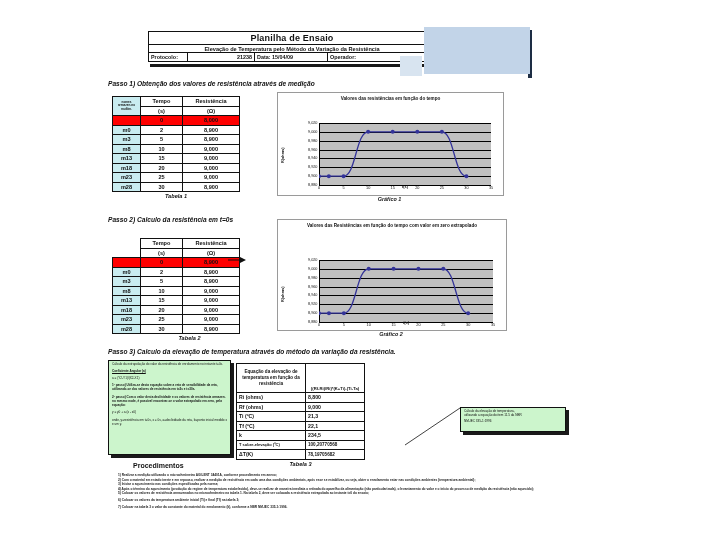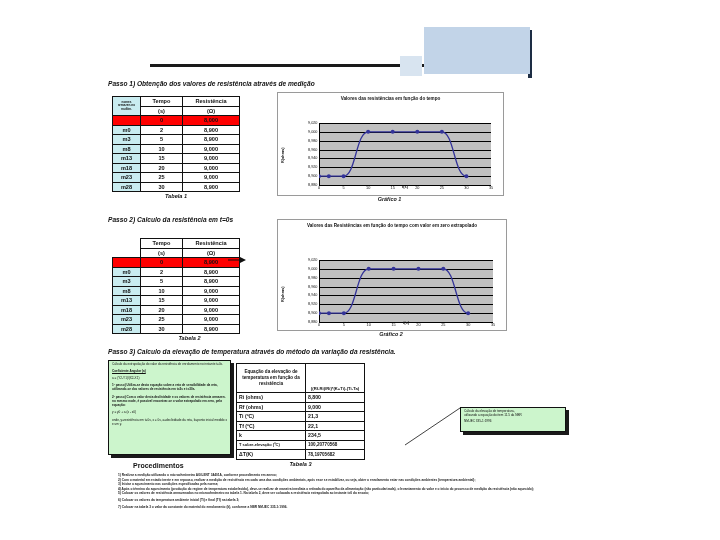--- a/index.html
+++ b/index.html
@@ -63,20 +63,34 @@
   
   #proc-title{font-size:7px;font-weight:bold;}
   .procline{font-size:3.2px;line-height:4.6px;font-weight:bold;color:#1a1a1a;}
 </style>
 </head>
 <body>
 
 <div class="slide">
 
   <div class="abs" id="header-shadow"></div>
+  <div class="abs" id="header-sheet">
+    <div class="hrow">
+      <div class="h-title">Planilha de Ensaio</div>
+    </div>
+    <div class="hrow">
+      <div class="h-sub">Elevação de Temperatura pelo Método da Variação da Resistência</div>
+    </div>
+    <div class="hrow">
+      <div class="h-cell h-c1">Protocolo:</div>
+      <div class="h-cell h-c2">21238</div>
+      <div class="h-cell h-c3">Data: 15/04/09</div>
+      <div class="h-cell h-c4">Operador:</div>
+    </div>
+  </div>
   <div class="abs" id="blue-overlay2"></div>
   <div class="abs" id="blue-shadow"></div>
   <div class="abs" id="blue-overlay"></div>
 
   <div class="abs step" style="left:108px;top:80px;">Passo 1) Obtenção dos valores de resistência através de medição</div>
 
   <div class="abs" style="left:112px;top:96px;">
     <table class="xl" id="table1">
       <tbody>
           <tr>

